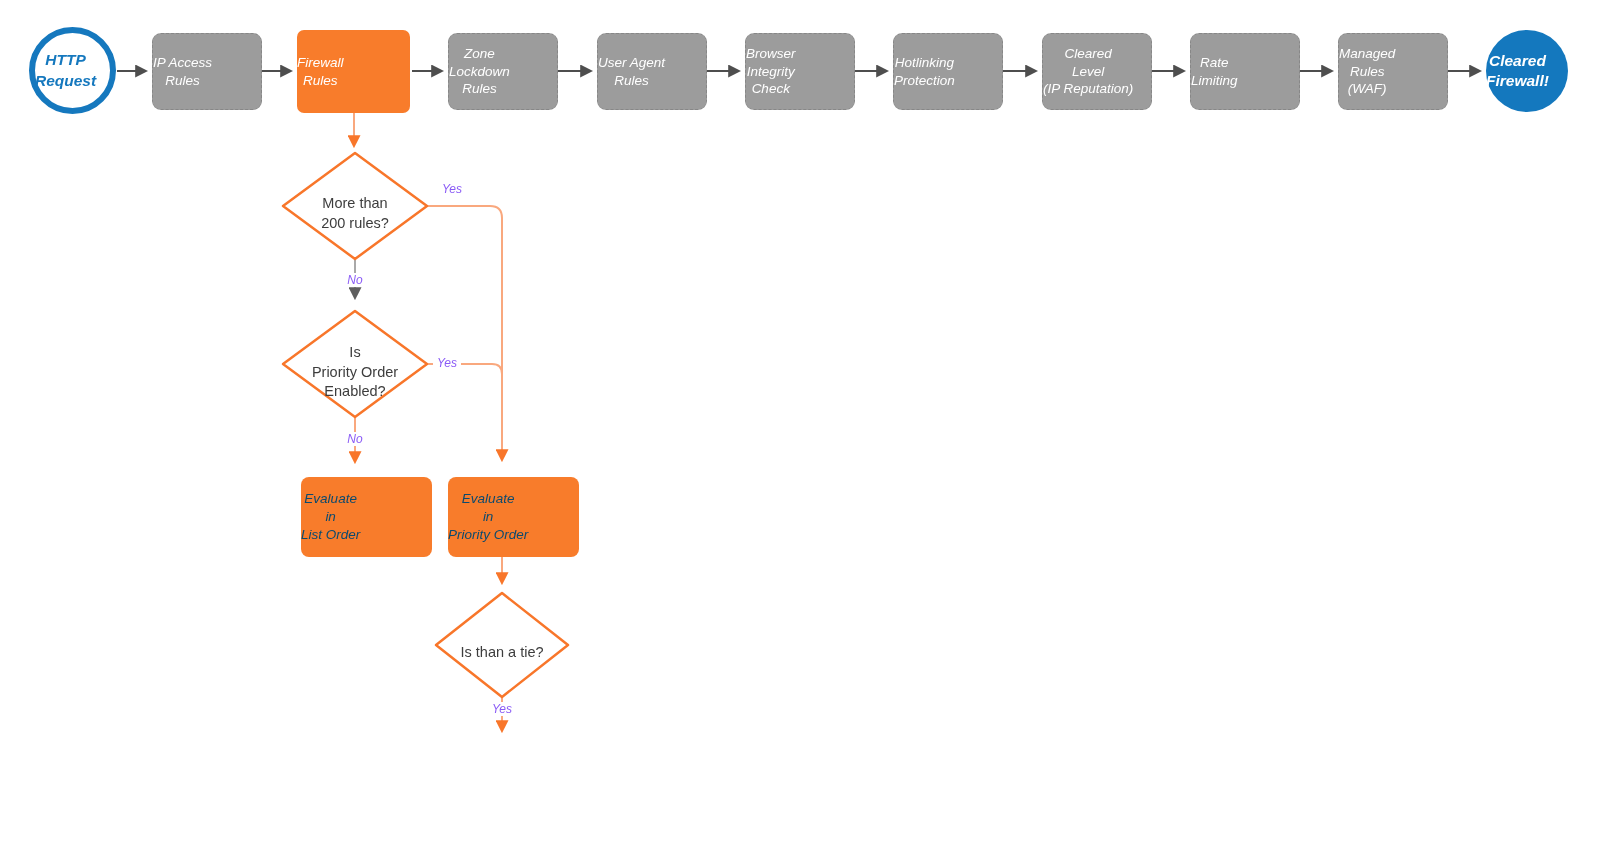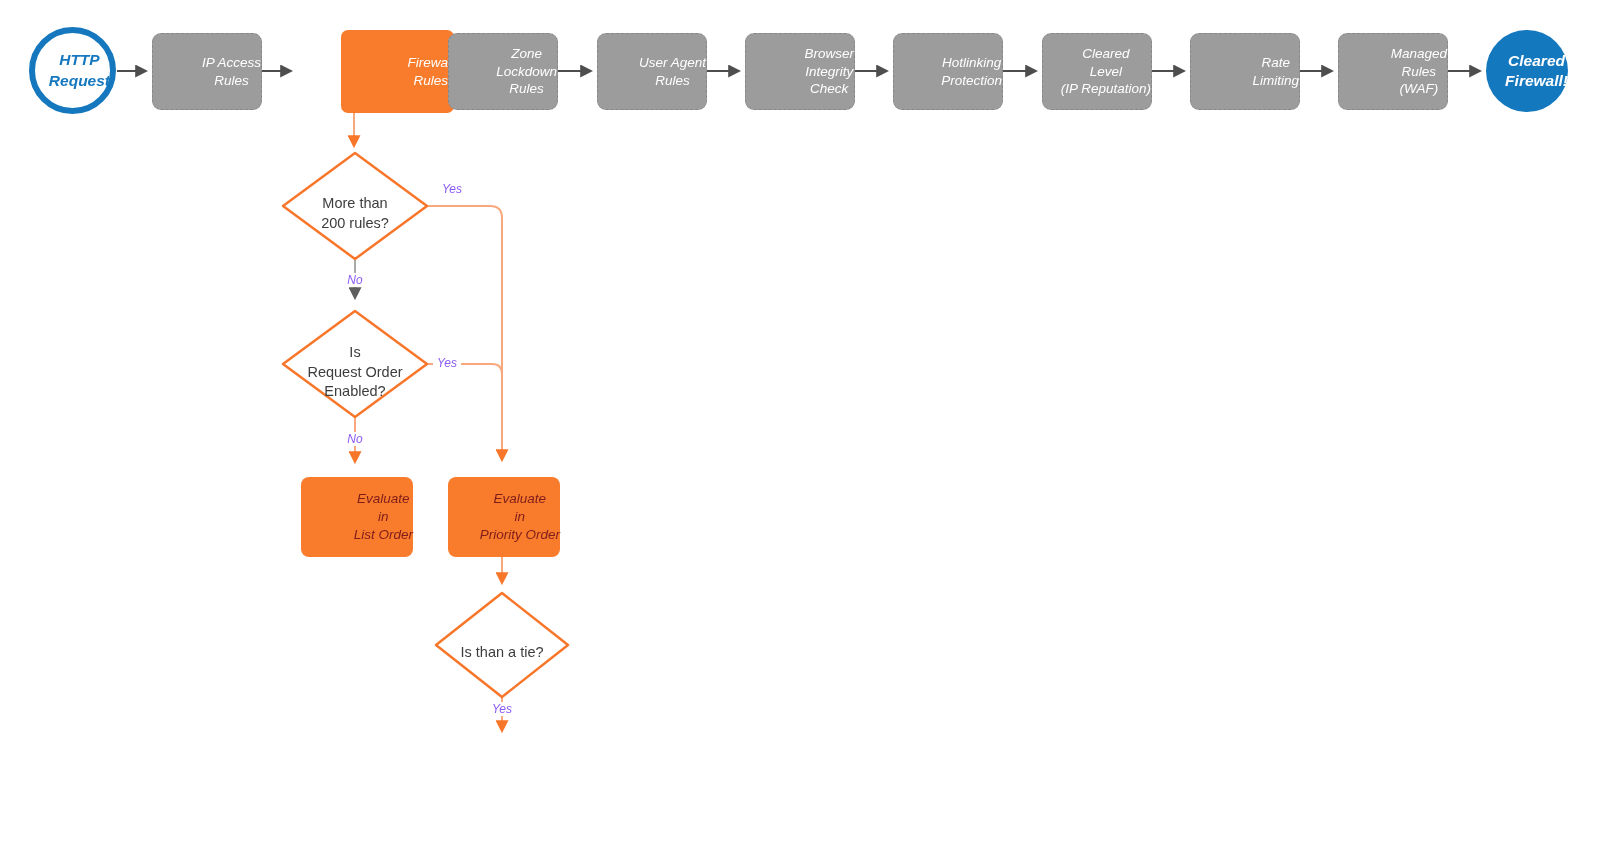--- a/index.html
+++ b/index.html
@@ -6,53 +6,53 @@
   #canvas{
     position:relative;
     width:1600px;height:858px;
     background:#ffffff;
     font-family:"Liberation Sans", sans-serif;
     overflow:hidden;
   }
   #wires{position:absolute;left:0;top:0;width:1600px;height:858px;}
   .node{
     position:absolute;
-    display:flex;align-items:center;justify-content:flex-end;
+    display:flex;align-items:center;justify-content:flex-start;
     text-align:center;
     box-sizing:border-box;
   }
   .lbl{white-space:pre-line;line-height:1.32;}
   .stage{
     width:110px;height:77px;top:33px;
     background:#9C9C9C;
     border:1px dashed #878787;
     border-radius:9px;
     color:#ffffff;font-style:italic;font-size:13.5px;
   }
   .stage-hl{
     left:297px;top:30px;width:113px;height:83px;
     background:#F87C2B;border:none;border-radius:7px;
-    color:#ffffff;font-style:italic;font-size:13.5px;margin-left:44px;
+    color:#ffffff;font-style:italic;font-size:13.5px;
   }
   .terminal{
     border-radius:50%;
     font-weight:bold;font-style:italic;font-size:15.5px;
   }
   .terminal.start{
     left:29px;top:27px;width:87px;height:87px;
     background:#ffffff;border:6px solid #1578BE;color:#1578BE;
   }
   .terminal.end{
     left:1486px;top:30px;width:82px;height:82px;
     background:#1478BE;border:none;color:#ffffff;
   }
   .action{
-    width:112px;
+    width:131px;
     background:#F87C2B;border-radius:8px;
-    color:#7f1d1d;font-style:italic;font-size:13.5px;
+    color:#0c4a6e;font-style:italic;font-size:13.5px;
   }
   .diamond-label{
     position:absolute;transform:translate(-50%,-50%);
     width:132px;text-align:center;
     color:#3D3D3D;font-size:14.5px;line-height:1.35;
     white-space:pre-line;
     margin-top:8px;
   }
   .edge-label{
     position:absolute;transform:translate(-50%,-50%);
@@ -156,21 +156,21 @@
   </div>
 
   <div class="node terminal end">
     <div class="lbl">Cleared
 Firewall!</div>
   </div>
 
   <div class="diamond-label" style="left:355px;top:206px;">More than
 200 rules?</div>
   <div class="diamond-label" style="left:355px;top:364px;">Is
-Request Order
+Priority Order
 Enabled?</div>
   <div class="diamond-label" style="left:502px;top:645px;">Is than a tie?</div>
 
   <div class="node action" style="left:301px;top:477px;height:80px;">
     <div class="lbl">Evaluate
 in
 List Order</div>
   </div>
   <div class="node action" style="left:448px;top:477px;height:80px;">
     <div class="lbl">Evaluate

